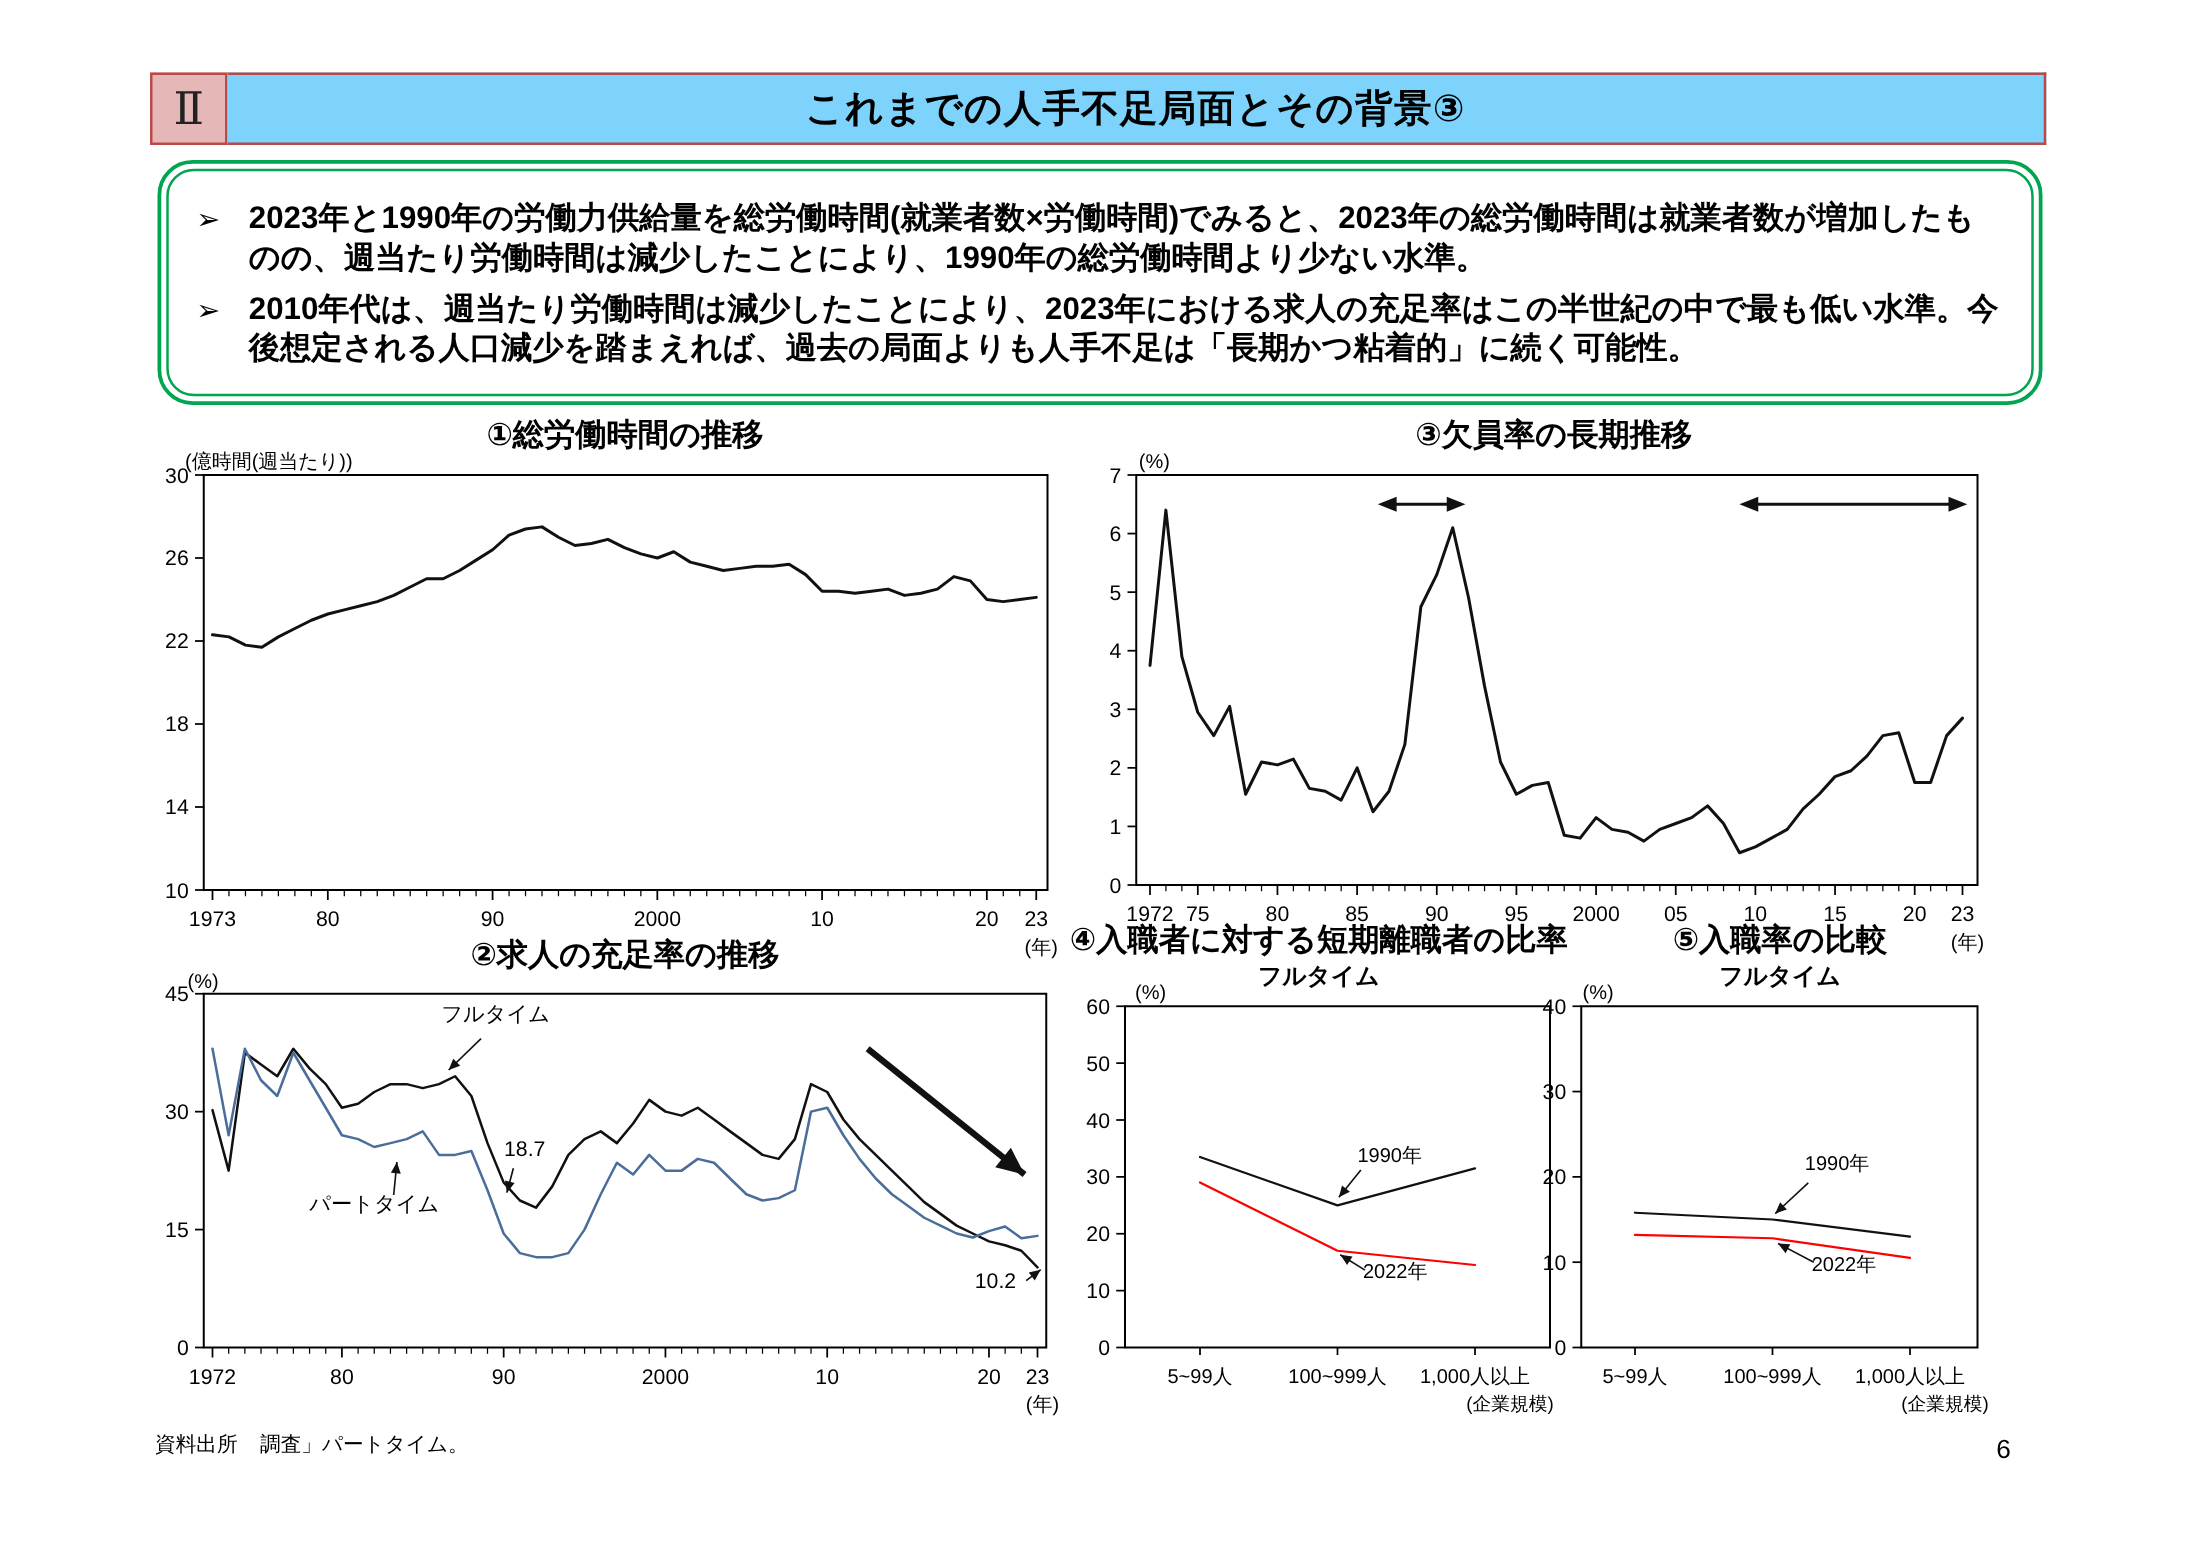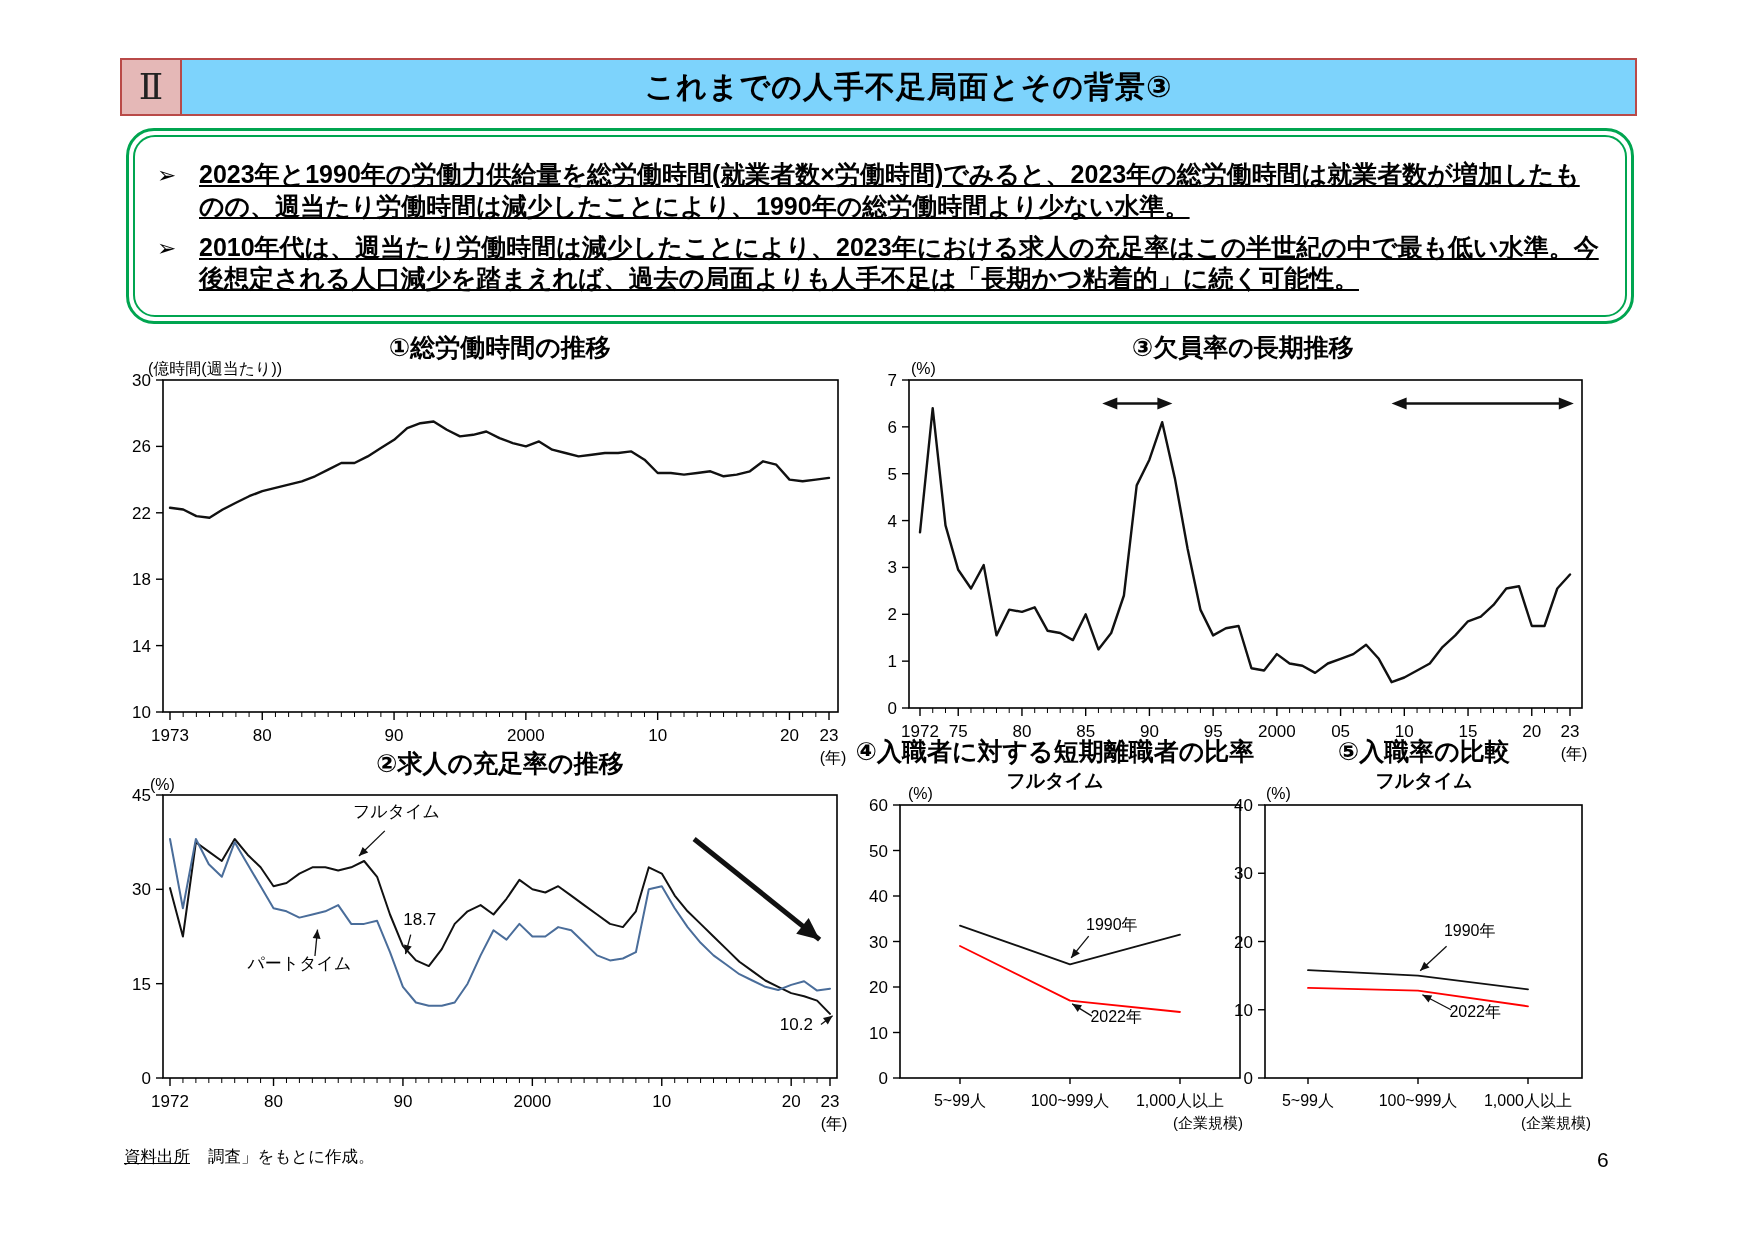--- a/index.html
+++ b/index.html
@@ -13,26 +13,26 @@
   .header .titlebox{flex:1;background:#7dd3fc;border:2px solid #b94a48;border-left:none;box-sizing:border-box;
     display:flex;align-items:center;justify-content:center;}
   .header .titlebox .t{font-size:30px;font-weight:bold;letter-spacing:1px;}
 
   .greenbox{position:absolute;left:126px;top:128px;width:1508px;height:196px;box-sizing:border-box;
     border:3px solid #00a550;border-radius:28px;padding:4px;}
   .greenbox .inner{width:100%;height:100%;box-sizing:border-box;border:2px solid #00a550;border-radius:22px;
     padding:10px 26px 8px 22px;display:flex;flex-direction:column;justify-content:center;gap:9px;}
   .bullet{display:flex;font-size:25px;font-weight:bold;line-height:1.27;}
   .bullet .mark{flex:none;width:42px;font-size:23px;padding-top:2px;}
-  .bullet .txt{flex:1;text-decoration:underline;}
+  .bullet .txt{flex:1;}
 
   #charts-svg{position:absolute;left:0;top:0;width:1754px;height:1241px;}
 
   .source{position:absolute;left:124px;top:1146px;display:flex;font-size:16.5px;line-height:1.32;}
-  .source .label{flex:none;margin-right:18px;text-decoration:underline;}
+  .source .label{flex:none;margin-right:18px;}
   .pagenum{position:absolute;left:1597px;top:1148px;font-size:21px;}
 </style>
 </head>
 <body>
 
 <div id="page">
 
   <div class="header">
     <div class="tab">Ⅱ</div>
     <div class="titlebox">
@@ -377,19 +377,19 @@
         <polygon points="1420.2,970.8475 1429.5,967.6 1424.1,961.8" fill="#111"></polygon>
         <text x="1475.2" y="1016.575" font-size="16" text-anchor="middle" font-weight="normal" fill="#000">2022年</text>
         <line x1="1451" y1="1009.75" x2="1422.4" y2="994.735" stroke="#111" stroke-width="1.3"></line>
         <polygon points="1422.4,994.735 1428.5,1002.5 1432.2,995.4" fill="#111"></polygon>
       </g>
     </svg>
 
   <div class="source">
     <div class="label">資料出所</div>
     <div class="lines">
-      <div>調査」をもとに作成。</div>
+      <div>調査」パートタイム。</div>
     </div>
   </div>
 
   <div class="pagenum">6</div>
 
 </div>
 
 </body></html>

